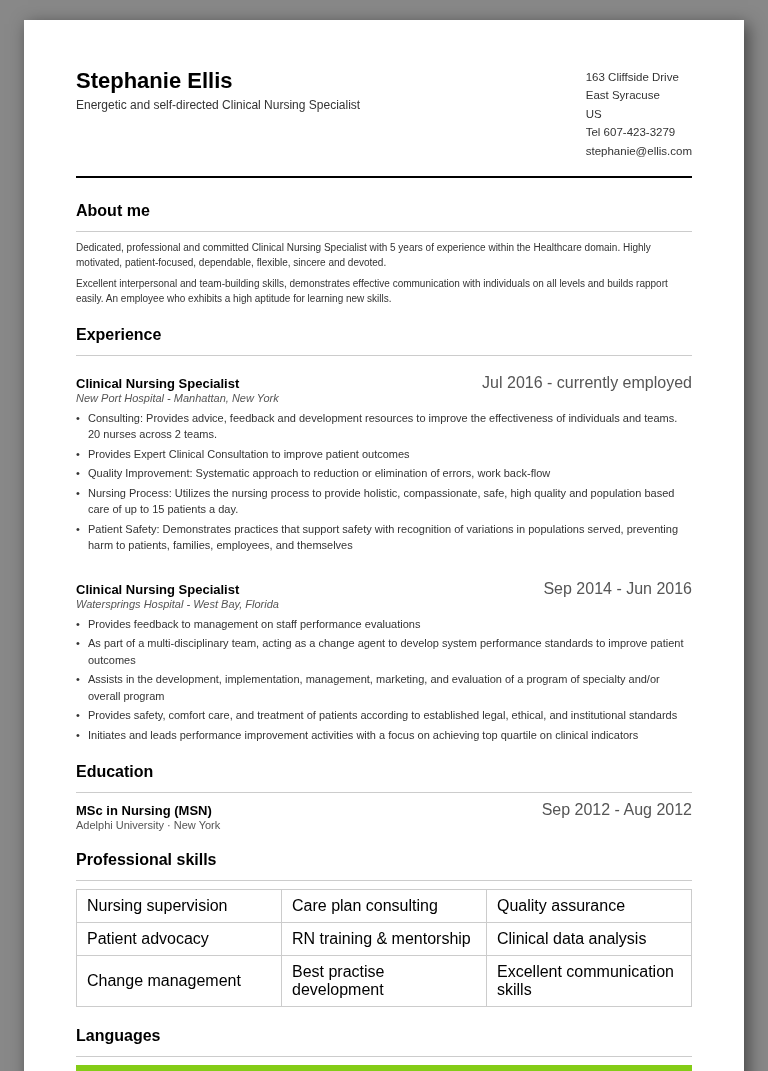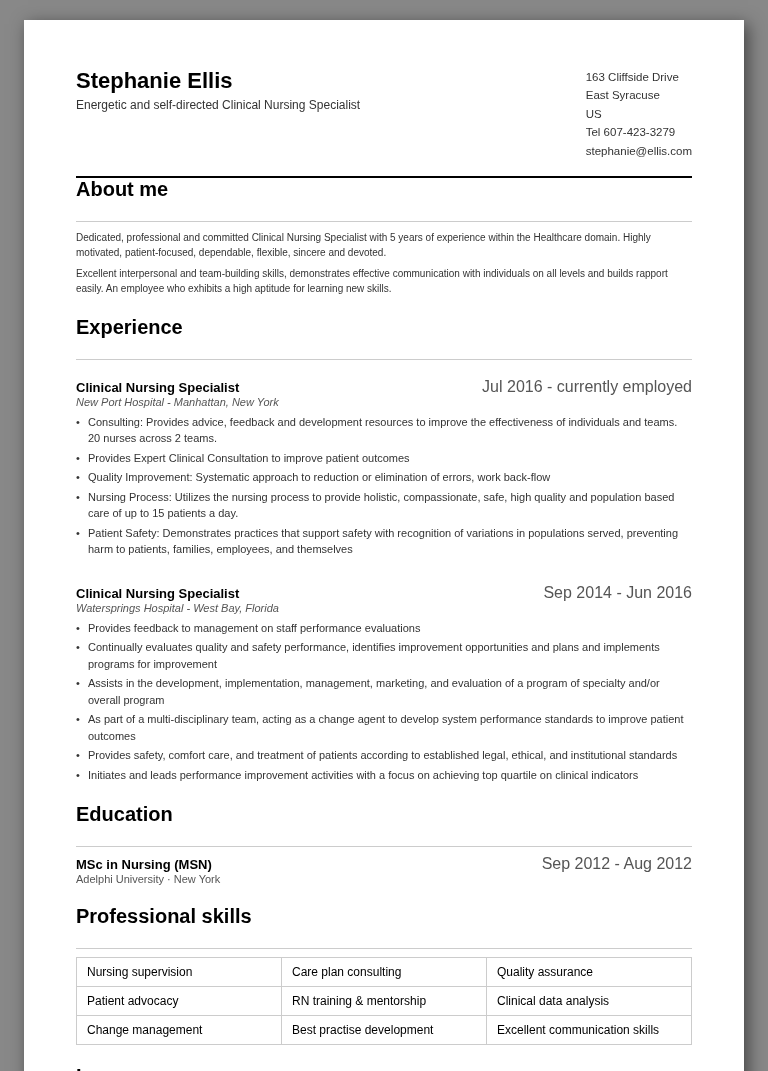--- a/index.html
+++ b/index.html
@@ -29,20 +29,21 @@
       height: 60px;
       background: linear-gradient(225deg, #ccc 45%, #fff 45%);
       box-shadow: -3px -3px 8px rgba(0,0,0,0.2);
     }
 
     
     .header {
       display: flex;
       justify-content: space-between;
       align-items: flex-start;
+      margin-bottom: 24px;
       border-bottom: 2px solid #000;
       padding-bottom: 16px;
     }
     .header-left h1 {
       font-size: 22px;
       font-weight: bold;
       color: #000;
     }
     .header-left .subtitle {
       font-size: 12px;
@@ -54,26 +55,26 @@
       font-size: 11.5px;
       color: #333;
       line-height: 1.6;
     }
 
     
     .section {
       margin-bottom: 20px;
     }
     .section-title {
-      font-size: 20px;
+      font-size: 16px;
       font-weight: bold;
       color: #000;
       margin-bottom: 8px;
       border-bottom: 1px solid #ccc;
-      padding-bottom: 20px;
+      padding-bottom: 11px;
     }
     .section-text {
       font-size: 10px;
       color: #333;
       line-height: 1.5;
       margin-bottom: 6px;
     }
 
     
     .job {
@@ -141,21 +142,21 @@
 
     
     .skills-table {
       width: 100%;
       border-collapse: collapse;
       margin-top: 6px;
     }
     .skills-table td {
       border: 1px solid #ccc;
       padding: 7px 10px;
-      font-size: 12px;
+      font-size: 16px;
       color: #000;
       width: 33.33%;
     }
 
     
     .lang-table {
       width: 100%;
       border-collapse: collapse;
       margin-top: 6px;
     }
@@ -219,23 +220,22 @@
     </div>
 
     <div class="job">
       <div class="job-header">
         <span class="job-title">Clinical Nursing Specialist</span>
         <span class="job-dates">Sep 2014 - Jun 2016</span>
       </div>
       <div class="job-company">Watersprings Hospital - West Bay, Florida</div>
       <ul class="job-bullets">
         <li>Provides feedback to management on staff performance evaluations</li>
-        <li>Continually evaluates quality and safety performance, identifies improvement opportunities and plans and implements programs for improvement</li>
+        <li>As part of a multi-disciplinary team, acting as a change agent to develop system performance standards to improve patient outcomes</li>
         <li>Assists in the development, implementation, management, marketing, and evaluation of a program of specialty and/or overall program</li>
-        <li>As part of a multi-disciplinary team, acting as a change agent to develop system performance standards to improve patient outcomes</li>
         <li>Provides safety, comfort care, and treatment of patients according to established legal, ethical, and institutional standards</li>
         <li>Initiates and leads performance improvement activities with a focus on achieving top quartile on clinical indicators</li>
       </ul>
     </div>
   </div>
 
   <div class="section">
     <div class="section-title">Education</div>
     <div class="edu-header">
       <span class="edu-degree">MSc in Nursing (MSN)</span>

